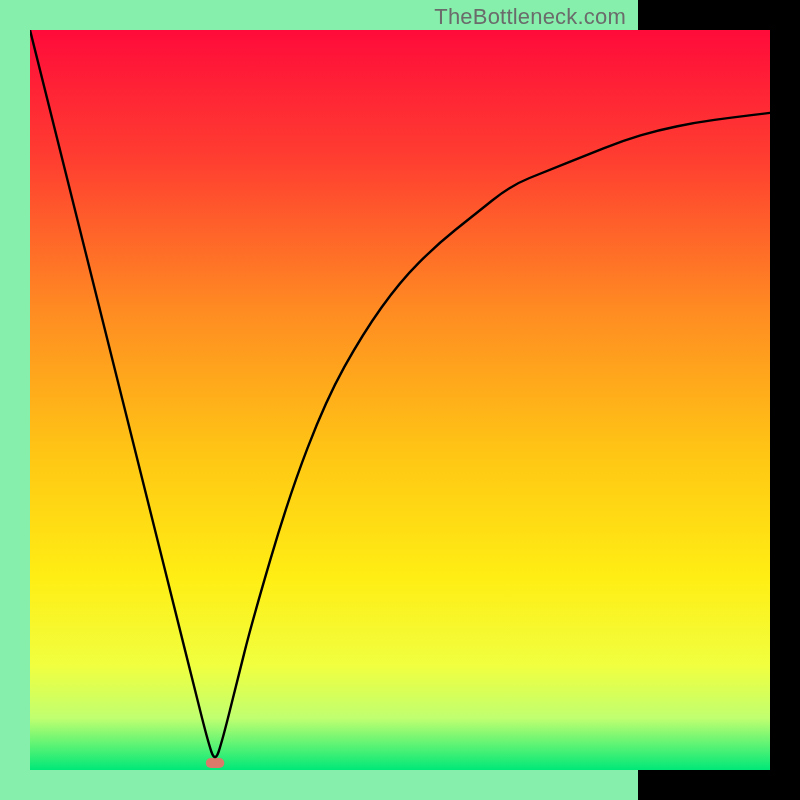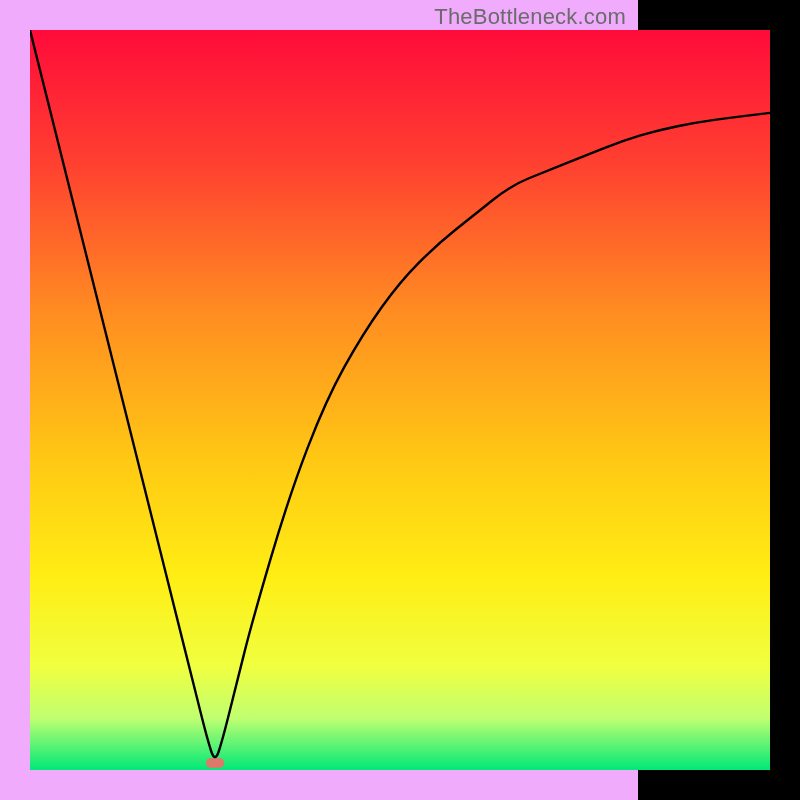--- a/index.html
+++ b/index.html
@@ -7,21 +7,21 @@
     padding: 0;
     width: 800px;
     height: 800px;
     overflow: hidden;
     background: #000;
   }
   .frame {
     position: relative;
     width: 638px;
     height: 800px;
-    background: #f0abfc;
+    background: #86efac;
   }
   .plot {
     position: absolute;
     left: 30px;
     top: 30px;
     width: 740px;
     height: 740px;
   }
   .plot svg {
     width: 100%;

